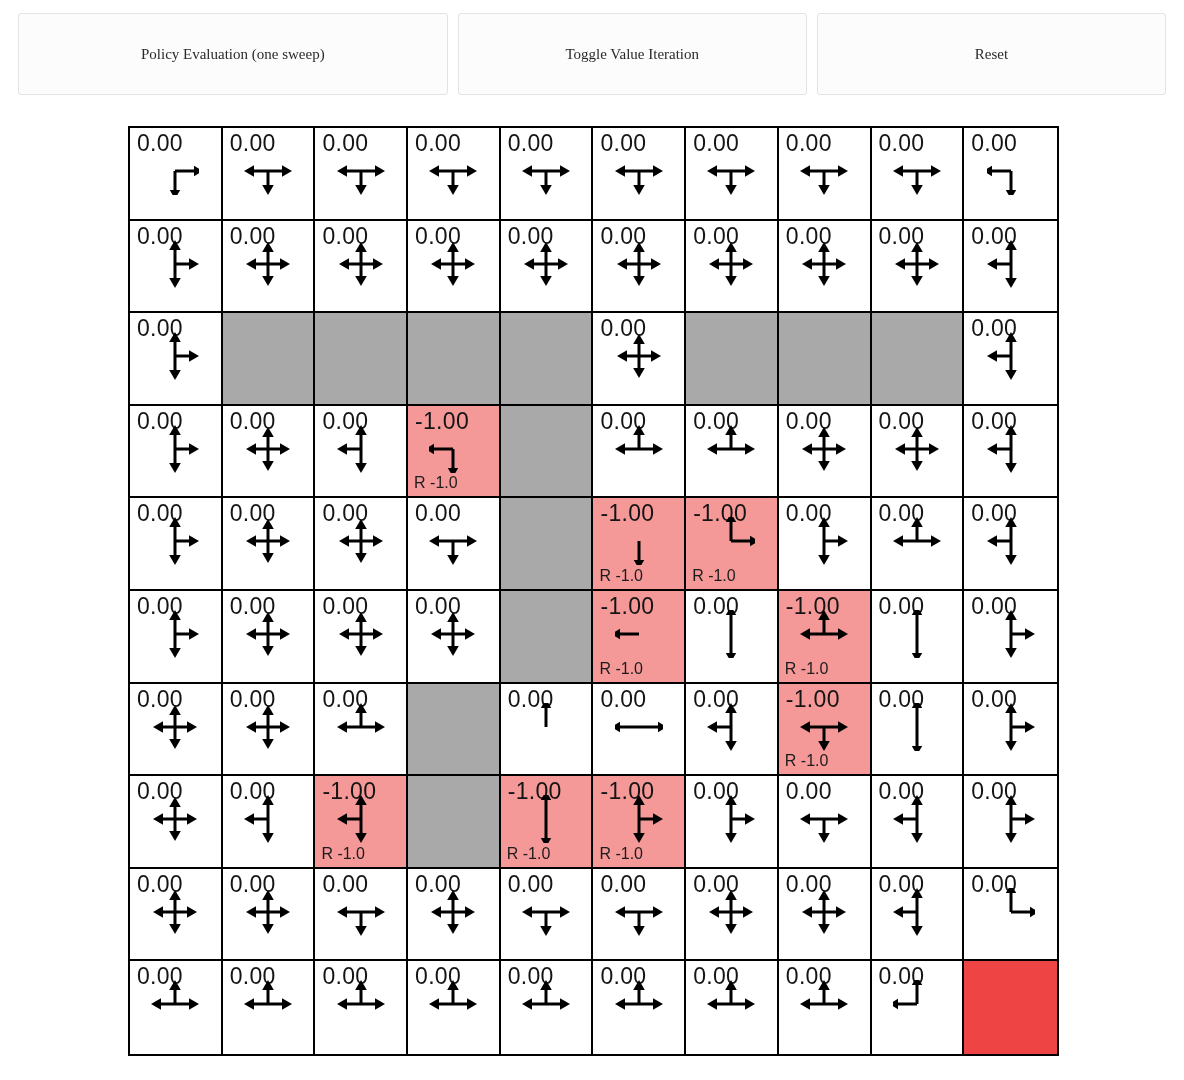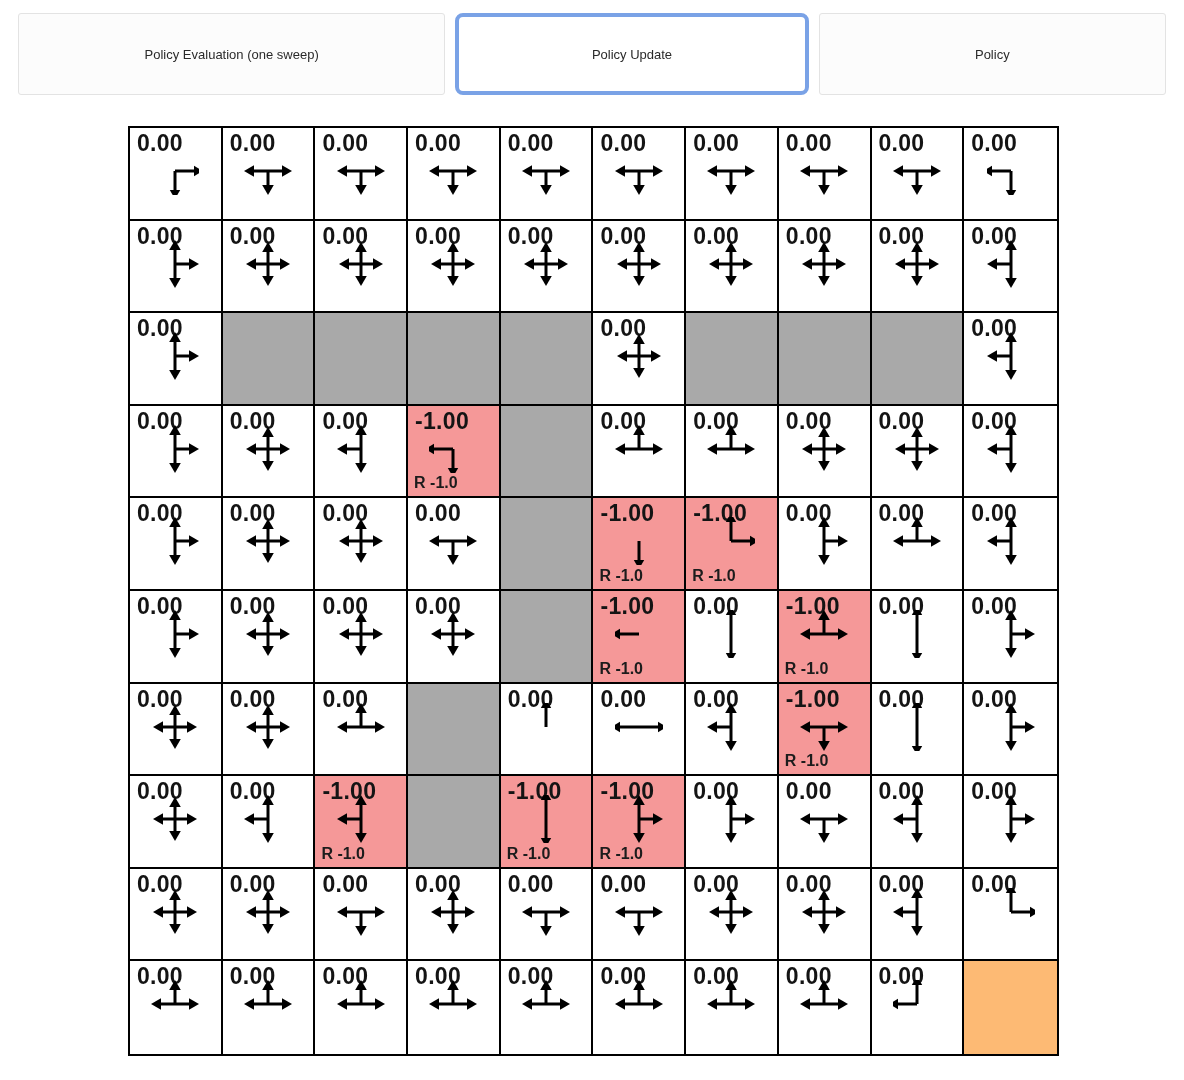--- a/index.html
+++ b/index.html
@@ -1,44 +1,44 @@
 <!DOCTYPE html>
 <html style="--accent: #7aa2e6; --wall: #a9a9a9; --negative: #f59898; --positive: #a2eda2; --grid_line: #000000;"><head>
 <meta charset="utf-8">
 <style>
   html,body{margin:0;padding:0;background:#ffffff;font-family:"Liberation Sans",sans-serif;}
   .page{width:1184px;min-height:1080px;background:#fff;}
   .toolbar{display:flex;gap:10px;padding:13px 18px 0 18px;align-items:stretch;}
   .tb-btn{height:82px;background:#fcfcfc;border:1px solid #e3e3e3;border-radius:3px;
-          font-size:13px;color:#2a2a2a;flex:1;cursor:pointer;font-family:Liberation Sans, sans-serif;
+          font-size:15px;color:#2a2a2a;flex:1;cursor:pointer;font-family:Liberation Serif, serif;
           box-sizing:border-box;}
   .tb-btn.first{flex:1.24;}
   .tb-btn.active{border:4px solid var(--accent);border-radius:8px;background:#ffffff;}
   .gridwrap{margin:31px 0 24px 128px;}
   .grid{display:grid;grid-template-columns:repeat(10,92.7px);grid-auto-rows:92.6px;
-        border:2px solid #000;width:fit-content;background:#fdba74;font-weight:bold;}
+        border:2px solid #000;width:fit-content;background:#ef4444;}
   .cell{position:relative;border-right:2px solid #000;border-bottom:2px solid #000;
         background:#fff;box-sizing:border-box;overflow:visible;}
   .cell:nth-child(10n){border-right:none;}
   .cell:nth-child(n+91){border-bottom:none;}
   .cell.wall{background:var(--wall);}
   .cell.negative{background:var(--negative);}
   .cell.positive{background:var(--positive);}
   .val{position:absolute;top:2px;left:7px;font-size:23px;color:#141414;letter-spacing:.3px;z-index:1;}
   .rw{position:absolute;bottom:4px;left:6px;font-size:16px;color:#1c1c1c;z-index:2;}
   .arr{position:absolute;left:50%;top:19px;transform:translateX(-50%);z-index:2;}
 </style>
 </head>
 <body>
 
 <div class="page">
   <div class="toolbar">
     <button class="tb-btn first">Policy Evaluation (one sweep)</button>
-    <button class="tb-btn active">Policy Update</button>
-    <button class="tb-btn">Policy</button>
+    <button class="tb-btn">Toggle Value Iteration</button>
+    <button class="tb-btn">Reset</button>
   </div>
 
   <div class="gridwrap">
     <div class="grid">
         <div class="cell">
           <span class="val">0.00</span>
           <svg class="arr" width="48" height="48" viewBox="0 0 48 48">
             <line x1="24" y1="24" x2="43" y2="24" stroke="#000" stroke-width="3"></line>
             <polygon points="52,24 43.0,29.2 43.0,18.8" fill="#000"></polygon>
             <line x1="24" y1="24" x2="24" y2="43" stroke="#000" stroke-width="3"></line>

